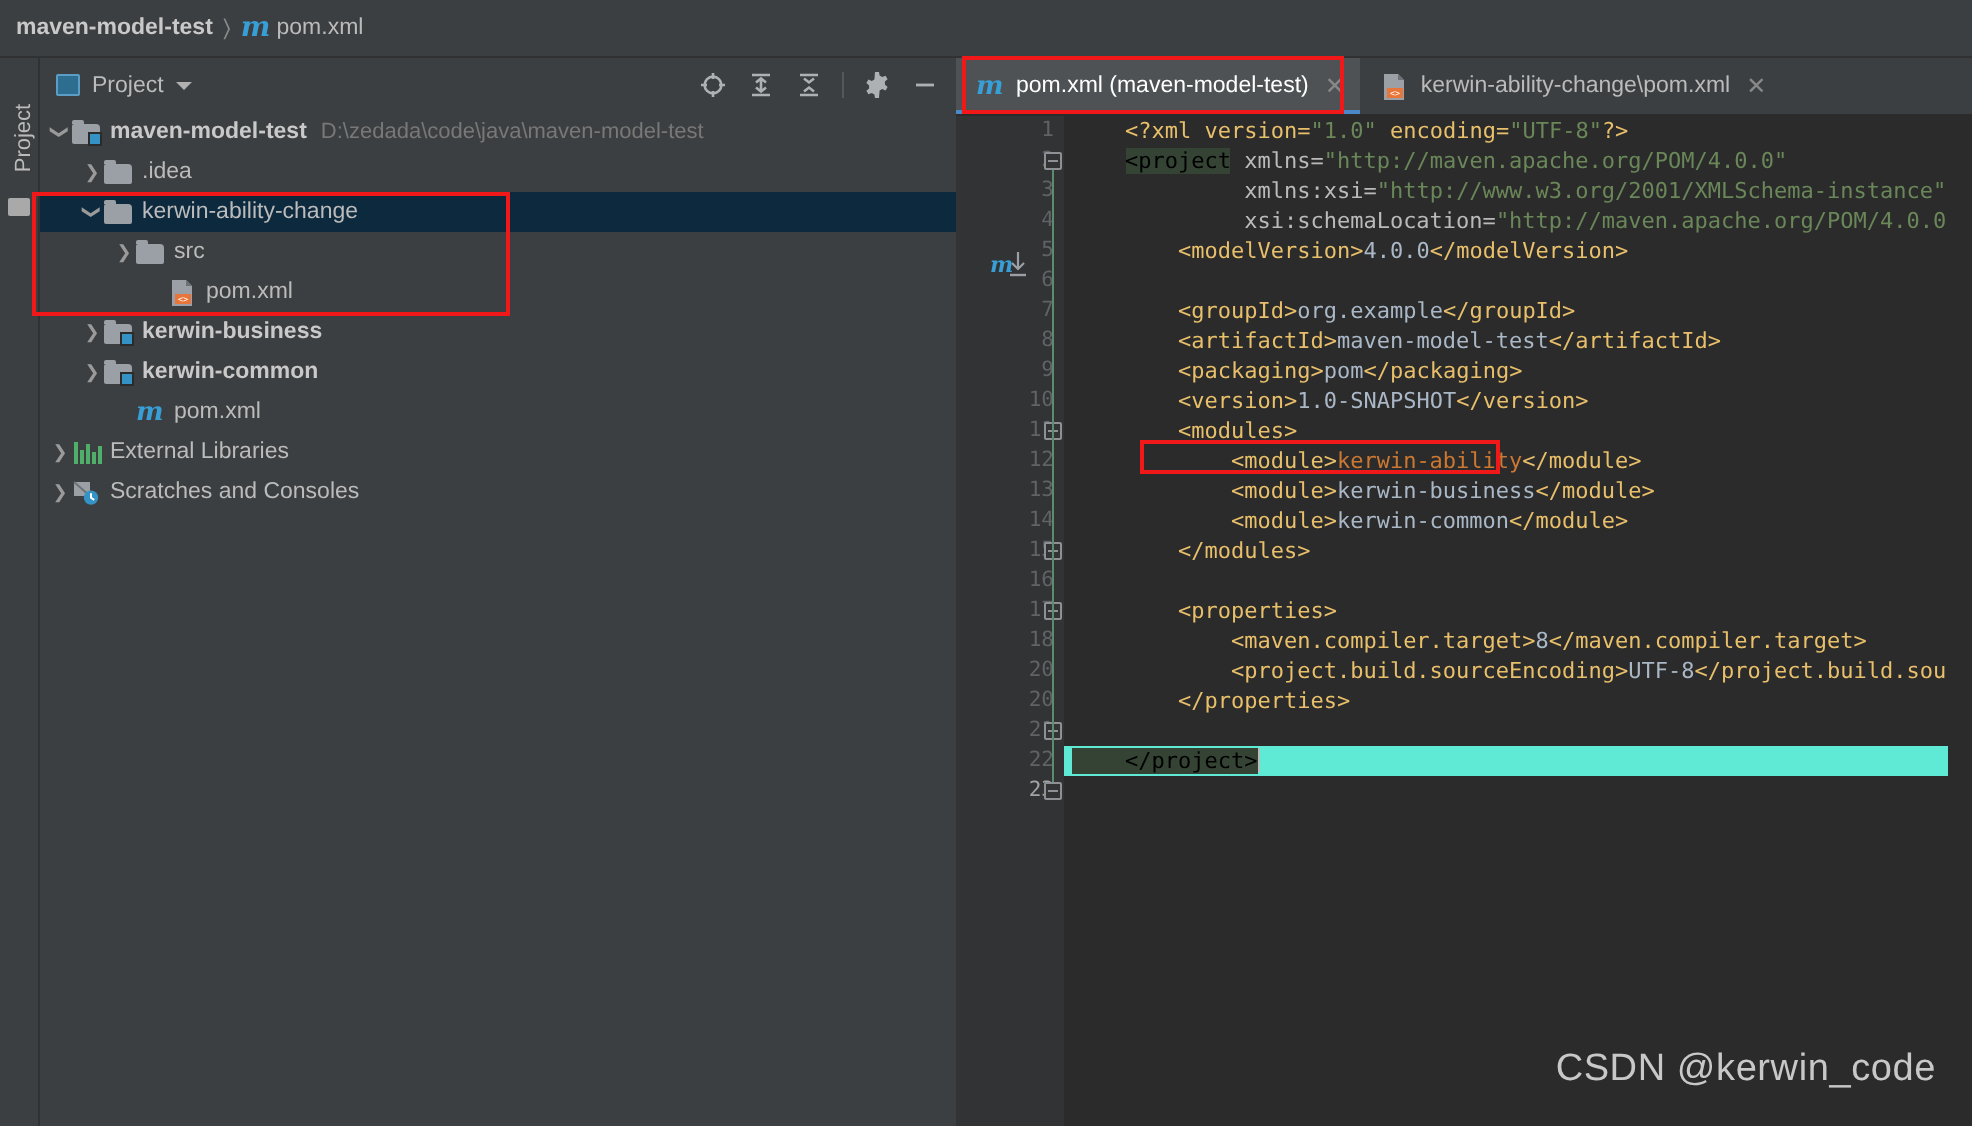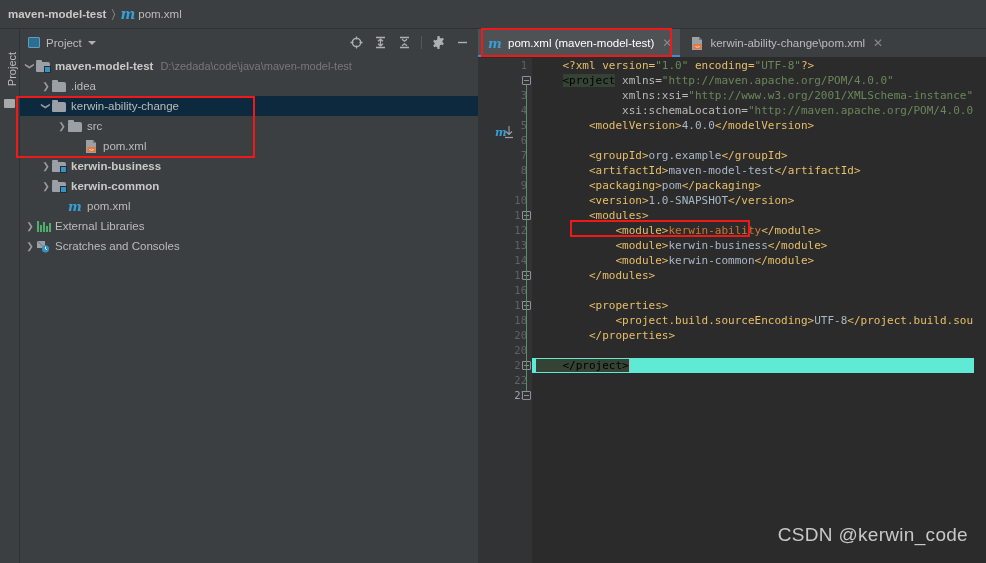--- a/index.html
+++ b/index.html
@@ -424,20 +424,21 @@
           <div class="cline"><span class="t-tag">        &lt;artifactId&gt;</span><span class="t-txt">maven-model-test</span><span class="t-tag">&lt;/artifactId&gt;</span></div>
           <div class="cline"><span class="t-tag">        &lt;packaging&gt;</span><span class="t-txt">pom</span><span class="t-tag">&lt;/packaging&gt;</span></div>
           <div class="cline"><span class="t-tag">        &lt;version&gt;</span><span class="t-txt">1.0-SNAPSHOT</span><span class="t-tag">&lt;/version&gt;</span></div>
           <div class="cline"><span class="t-tag">        &lt;modules&gt;</span></div>
           <div class="cline"><span class="t-tag">            &lt;module&gt;</span><span class="t-err">kerwin-ability</span><span class="t-tag">&lt;/module&gt;</span></div>
           <div class="cline"><span class="t-tag">            &lt;module&gt;</span><span class="t-txt">kerwin-business</span><span class="t-tag">&lt;/module&gt;</span></div>
           <div class="cline"><span class="t-tag">            &lt;module&gt;</span><span class="t-txt">kerwin-common</span><span class="t-tag">&lt;/module&gt;</span></div>
           <div class="cline"><span class="t-tag">        &lt;/modules&gt;</span></div>
           <div class="cline"><span class="t-txt"></span></div>
           <div class="cline"><span class="t-tag">        &lt;properties&gt;</span></div>
+          <div class="cline"><span class="t-tag">            &lt;maven.compiler.target&gt;</span><span class="t-txt">8</span><span class="t-tag">&lt;/maven.compiler.target&gt;</span></div>
           <div class="cline"><span class="t-tag">            &lt;project.build.sourceEncoding&gt;</span><span class="t-txt">UTF-8</span><span class="t-tag">&lt;/project.build.sourceEncoding&gt;</span></div>
           <div class="cline"><span class="t-tag">        &lt;/properties&gt;</span></div>
           <div class="cline"><span class="t-txt"></span></div>
           <div class="cline cur"><span class="t-hl">    &lt;/project&gt;</span><span class="caret"></span></div>
         </div>
       <div class="stripe"></div>
     </div>
   </div>
 
   <div id="annotations">

